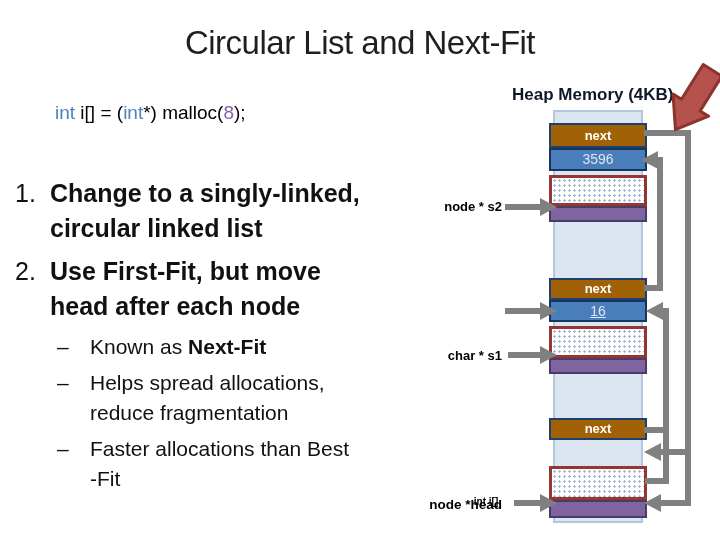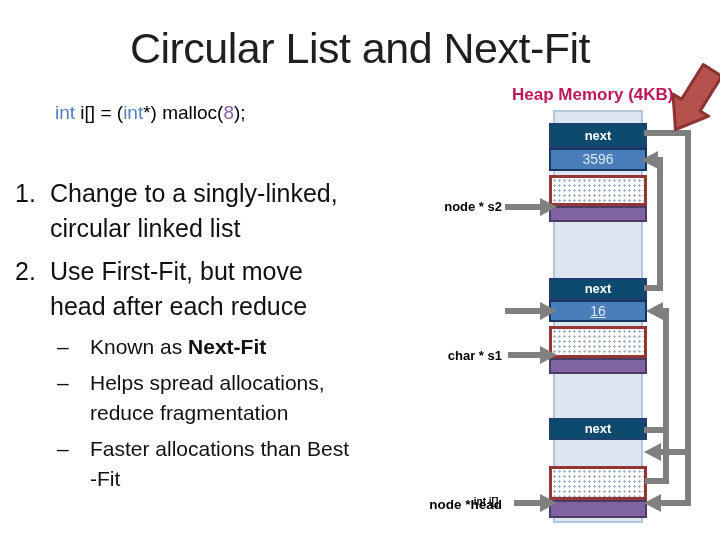--- a/index.html
+++ b/index.html
@@ -1,43 +1,43 @@
 <!DOCTYPE html>
 <html><head>
 <meta charset="utf-8">
 <style>
   * { margin:0; padding:0; box-sizing:border-box; }
   html,body { width:720px; height:540px; }
   body { font-family:"Liberation Sans", sans-serif; background:#fff; }
   .slide { position:relative; width:720px; height:540px; background:#ffffff; overflow:hidden; }
 
   .title { position:absolute; top:24px; left:0; width:720px; text-align:center;
-           font-size:43px; color:#1f1f1f; letter-spacing:-0.5px; }
+           font-size:33px; color:#1f1f1f; letter-spacing:-0.5px; }
 
   .code { position:absolute; top:102px; left:55px; font-size:19px; color:#000; white-space:pre; }
   .code .kw  { color:#4f81bd; }
   .code .num { color:#8064a2; }
 
   .item { position:absolute; left:15px; display:flex; font-size:25px; color:#111; line-height:35px; }
   .item .num { width:35px; flex:0 0 35px; }
-  .item .txt { white-space:pre; }
+  .item .txt { white-space:pre;font-weight:bold; }
 
   .bullet { position:absolute; left:57px; display:flex; font-size:21px; color:#111; line-height:30px; }
   .bullet .dash { width:33px; flex:0 0 33px; }
   .bullet .txt { white-space:pre; }
   .b { font-weight:bold; }
 
   .heap-title { position:absolute; top:85px; left:512px; width:175px; font-size:17px;
-                font-weight:bold; color:#be185d; }
+                font-weight:bold; color:#0f172a; }
 
   .heap-container { position:absolute; left:553px; top:110px; width:90px; height:413px;
                     background:#dce6f1; border:2px solid #b3c6e0; }
 
   .blk { position:absolute; left:549px; width:98px; text-align:center; }
-  .blk-next { background:#0c4a6e; border:2px solid #1f3f6e; color:#ffffff;
+  .blk-next { background:#a16207; border:2px solid #1f3f6e; color:#ffffff;
               font-size:13px; font-weight:bold; }
   .blk-size { background:#4a7ebb; border:2px solid #17365d; color:#dbe5f1; font-size:14px; }
   .blk-dotted { background-color:#ffffff;
                 background-image:radial-gradient(circle, #a9b8d0 1px, transparent 1.3px);
                 background-size:5px 5px; border:3px solid #943634; }
   .blk-purple { background:#8064a2; border:2px solid #4a3b63; }
 
   .ptr-label { position:absolute; color:#000; font-weight:bold; text-align:right; white-space:pre; }
 
   .gline { position:absolute; background:#808080; }
@@ -57,21 +57,21 @@
 
   <div class="code"><span class="kw">int</span><span> i[] = (</span><span class="kw">int</span><span>*) malloc(</span><span class="num">8</span><span>);</span></div>
 
   <div class="item" style="top:176px;">
     <span class="num">1.</span>
     <span class="txt"><span>Change to a singly-linked,</span><br><span>circular linked list</span></span>
   </div>
 
   <div class="item" style="top:254px;">
     <span class="num">2.</span>
-    <span class="txt"><span>Use First-Fit, but move</span><br><span>head after each reduce</span></span>
+    <span class="txt"><span>Use First-Fit, but move</span><br><span>head after each node</span></span>
   </div>
 
   <div class="bullet" style="top:332px;">
     <span class="dash">–</span>
     <span class="txt"><span>Known as </span><span class="b">Next-Fit</span></span>
   </div>
 
   <div class="bullet" style="top:368px;">
     <span class="dash">–</span>
     <span class="txt"><span>Helps spread allocations,</span><br><span>reduce fragmentation</span></span>

